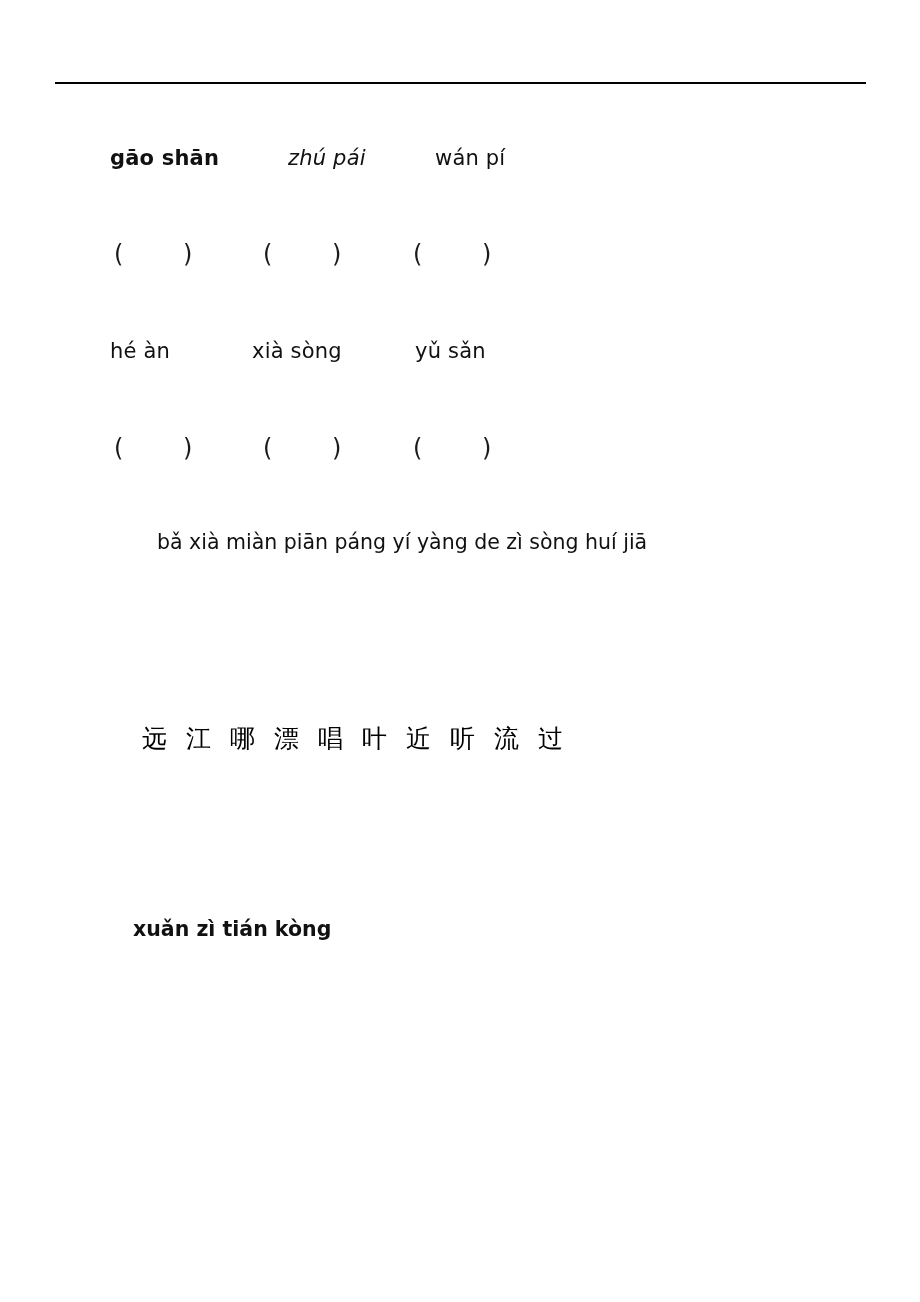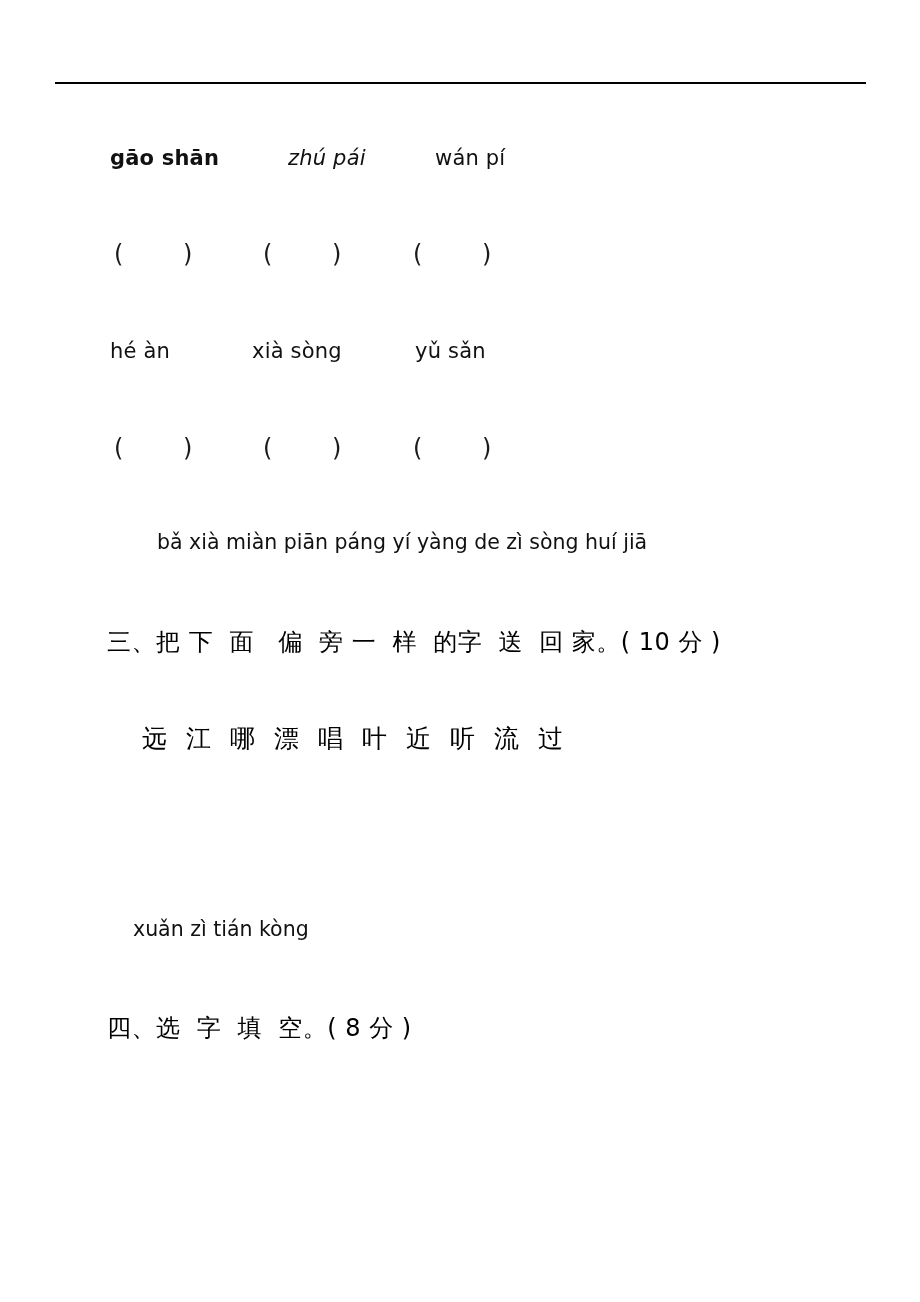--- a/index.html
+++ b/index.html
@@ -133,32 +133,30 @@
         <span class="paren" style="left: 183px;">)</span>
         <span class="paren" style="left: 263px;">(</span>
         <span class="paren" style="left: 332px;">)</span>
         <span class="paren" style="left: 413px;">(</span>
         <span class="paren" style="left: 482px;">)</span>
       </div>
     </div>
 
   <div class="row pinyin-cue" id="ex3-cue" style="left: 136px; top: 532px; margin-left: 21px;">bǎ xià miàn piān páng yí yàng de zì sòng huí jiā</div>
 
-  <div class="heading" id="ex3-heading" style="left: 107px; top: 626px;">三、把 下  面   偏  旁 一  样  的字  送  回 家。( 10 分 )</div>
 
   <div class="char-row" id="ex3-chars" style="top: 722px;">
       <span class="char-item" style="left: 142px;">远</span>
       <span class="char-item" style="left: 186px;">江</span>
       <span class="char-item" style="left: 230px;">哪</span>
       <span class="char-item" style="left: 274px;">漂</span>
       <span class="char-item" style="left: 318px;">唱</span>
       <span class="char-item" style="left: 362px;">叶</span>
       <span class="char-item" style="left: 406px;">近</span>
       <span class="char-item" style="left: 450px;">听</span>
       <span class="char-item" style="left: 494px;">流</span>
       <span class="char-item" style="left: 538px;">过</span>
     </div>
 
-  <div class="row pinyin-cue" id="ex4-cue" style="left: 133px; top: 919px;">xuǎn zì tián kòng</div>
+  <div class="row pinyin-cue" id="ex4-cue" style="left: 133px; top: 919px; font-weight: bold;">xuǎn zì tián kòng</div>
 
-  <div class="heading" id="ex4-heading" style="left: 107px; top: 1012px;">四、选  字  填  空。( 8 分 )</div>
 
 </div>
 
 </body></html>

